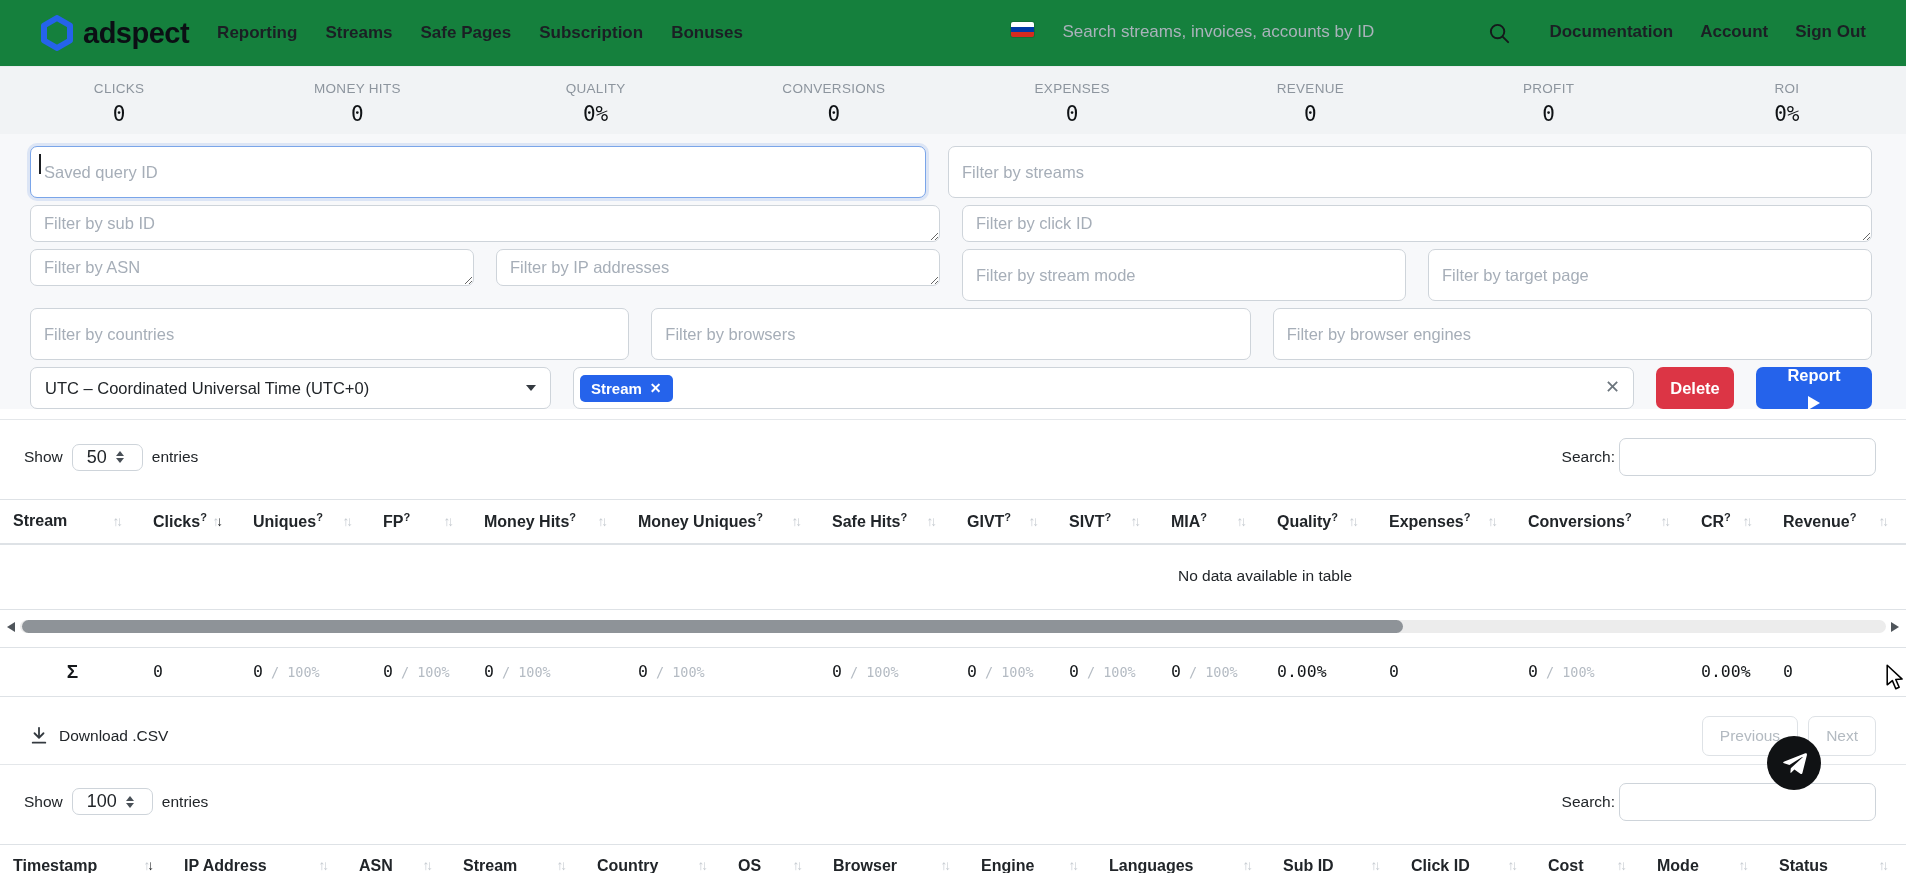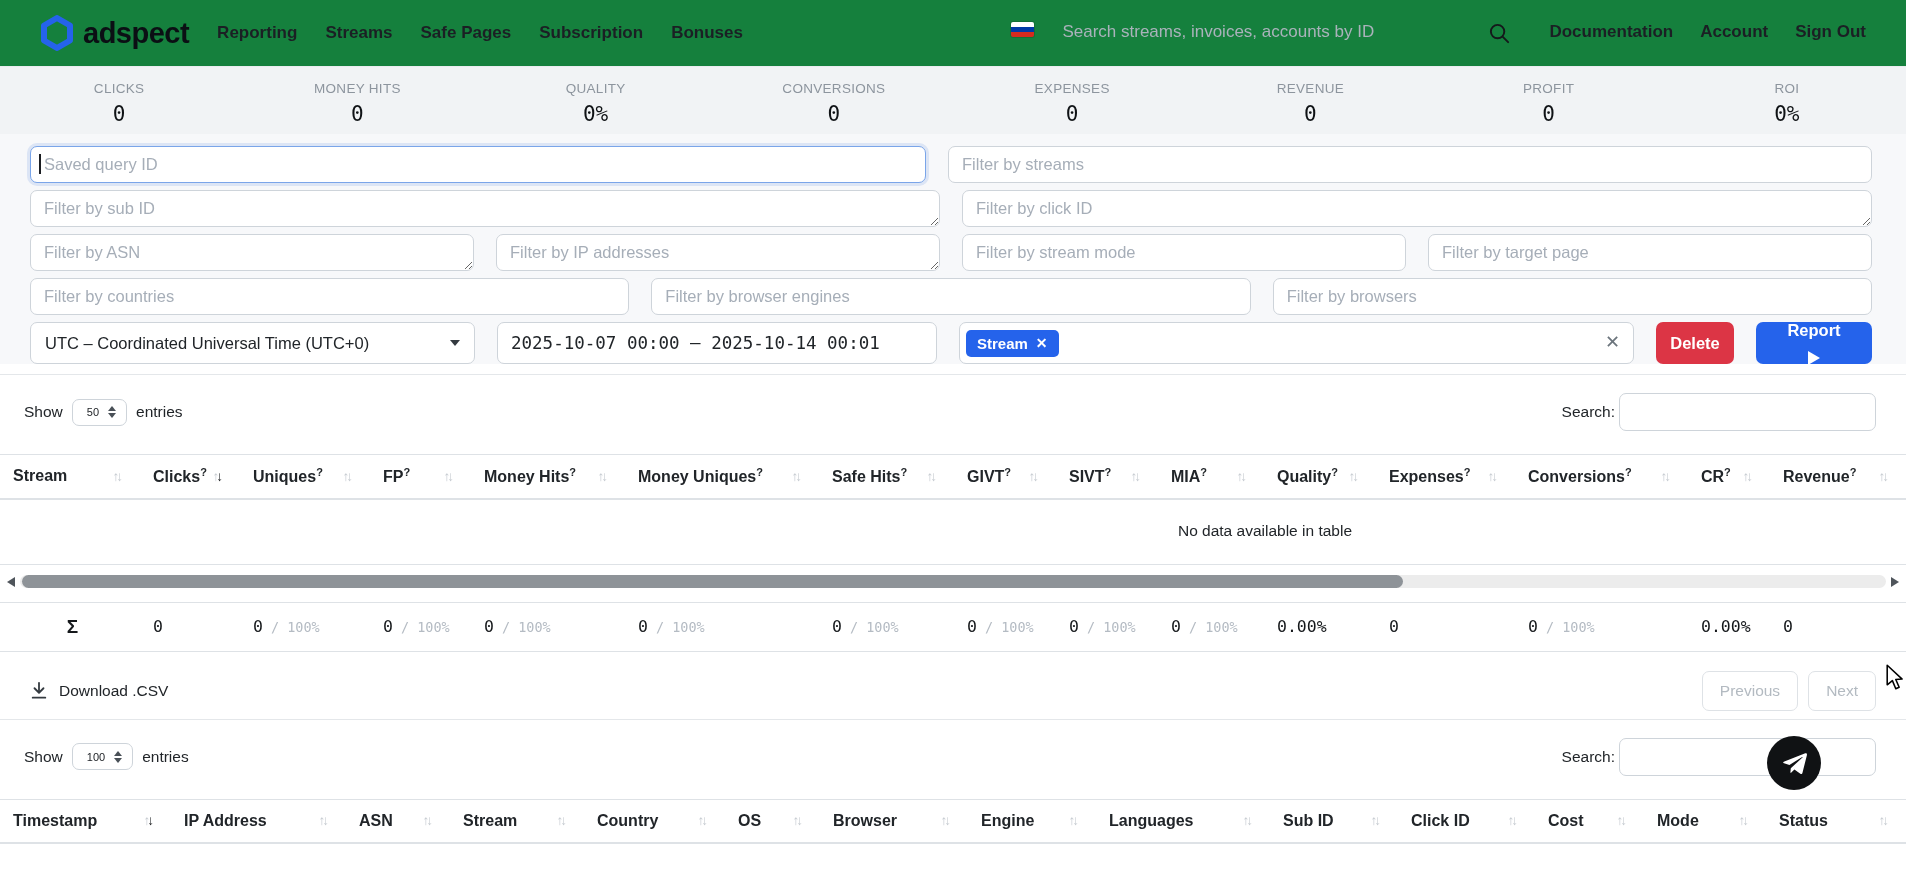--- a/index.html
+++ b/index.html
@@ -30,31 +30,31 @@
   .stat-label { font-size:13.5px; color:#8d959e; letter-spacing:.3px; line-height:14px; }
   .stat-value { font-family:"DejaVu Sans Mono", monospace; font-size:21px; line-height:24px;
     margin-top:6px; color:#0f1215; }
 
   
   .filters { background:#f7f8fa; padding:12px 34px 0 30px; display:flex; flex-direction:column; gap:7px; }
   .frow { display:flex; gap:22px; }
   .filters input[type=text], .filters textarea, .tz-select, .tags-field {
     border:1px solid #ced4da; border-radius:7px; background:#fff; font-size:16.5px;
     color:#212529; font-family:"Liberation Sans", sans-serif; }
-  .filters input[type=text] { height:37px; padding:0 13px; }
+  .filters input[type=text] { height:52px; padding:0 13px; }
   .filters textarea { height:37px; min-height:37px; padding:7px 13px; resize:both; overflow:hidden; line-height:21px; }
   .filters ::placeholder { color:#a6aeb8; opacity:1; }
   .half { flex:1; } .quarter { flex:1; }
   .input-wrap { position:relative; flex:1; display:flex; }
   .input-wrap input { width:100%; }
   .focused { border-color:#7aa5e9 !important; box-shadow:0 0 0 3px rgba(59,113,222,.14); }
   .caret { position:absolute; left:9px; top:8px; width:1.5px; height:20px; background:#1a1d21; }
   .row5 { align-items:stretch; }
   .row5 > * { height:42px; }
-  .tz-select { width:445px; display:flex; align-items:center; padding:0 14px; cursor:pointer; }
+  .tz-select { width:521px; display:flex; align-items:center; padding:0 14px; cursor:pointer; }
   .tz-select .lbl { flex:1; }
   .caret-down { width:0; height:0; border-left:5px solid transparent; border-right:5px solid transparent;
     border-top:6px solid #343a40; margin-left:8px; }
   .date-input { width:440px; font-family:"DejaVu Sans Mono", monospace !important;
     font-size:17.5px !important; height:42px !important; }
   .tags-field { flex:1; position:relative; display:flex; align-items:center; padding:0 40px 0 6px; }
   .tag-pill { background:#2563eb; color:#fff; font-size:15px; font-weight:600; border-radius:5px;
     padding:5px 11px; display:inline-flex; align-items:center; gap:8px; cursor:pointer; }
   .tag-x { font-weight:700; font-size:14px; cursor:pointer; }
   .tags-clear { position:absolute; right:13px; top:8px; color:#6c757d; font-size:18px; cursor:pointer; }
@@ -63,21 +63,21 @@
     justify-content:center; gap:11px; }
   .btn-delete { width:78px; background:#dc3545; }
   .btn-report { width:116px; background:#2563eb;flex-direction:column; }
 
   .divider { border:none; border-top:1px solid #e4e7ea; margin-top:10px; }
   .divider2 { border:none; border-top:1px solid #e4e7ea; margin-top:8px; }
 
   
   .controls { display:flex; align-items:center; padding:18px 30px 0 24px; font-size:15.5px; position:relative; }
   .mini-select { display:inline-flex; align-items:center; border:1px solid #ced4da; border-radius:7px;
-    height:27px; padding:0 10px 0 14px; margin:0 9px; background:#fff; cursor:pointer; font-size:11px; }
+    height:27px; padding:0 18px 0 14px; margin:0 9px; background:#fff; cursor:pointer; font-size:18px; }
   .ud { display:inline-flex; flex-direction:column; gap:2px; margin-left:9px; }
   .ud i { width:0; height:0; border-left:4px solid transparent; border-right:4px solid transparent; }
   .ud .t { border-bottom:5px solid #495057; }
   .ud .b { border-top:5px solid #495057; }
   .search-wrap { margin-left:auto; display:flex; align-items:center; gap:4px; }
   .tbl-search { width:257px; height:38px; border:1px solid #ced4da; border-radius:7px; background:#fff;
     padding:0 12px; font-size:15.5px; }
 
   
   table { width:1906px; table-layout:fixed; border-collapse:collapse; margin-top:23px; }
@@ -209,29 +209,28 @@
     <textarea class="half" placeholder="Filter by click ID" style=""></textarea>
   </div>
   <div class="frow">
     <textarea class="quarter" placeholder="Filter by ASN" style=""></textarea>
     <textarea class="quarter" placeholder="Filter by IP addresses" style=""></textarea>
     <input class="quarter" type="text" placeholder="Filter by stream mode" style="">
     <input class="quarter" type="text" placeholder="Filter by target page" style="">
   </div>
   <div class="frow">
     <input class="quarter" type="text" placeholder="Filter by countries" style="">
+    <input class="quarter" type="text" placeholder="Filter by browsers" style="">
     <input class="quarter" type="text" placeholder="Filter by browser engines" style="">
-    <input class="quarter" type="text" placeholder="Filter by browsers" style="">
   </div>
   <div class="frow row5">
     <div class="tz-select">
       <span class="lbl">UTC – Coordinated Universal Time (UTC+0)</span>
       <span class="caret-down"></span>
     </div>
-    <input class="date-input" type="text" value="2025-10-07 00:00 – 2025-10-14 00:01" style="">
     <div class="tags-field">
       <span class="tag-pill">
         <span>Stream</span>
         <span class="tag-x">✕</span>
       </span>
       <span class="tags-clear">✕</span>
     </div>
     <button class="btn btn-delete">Delete</button>
     <button class="btn btn-report">
       <span>Report</span>

